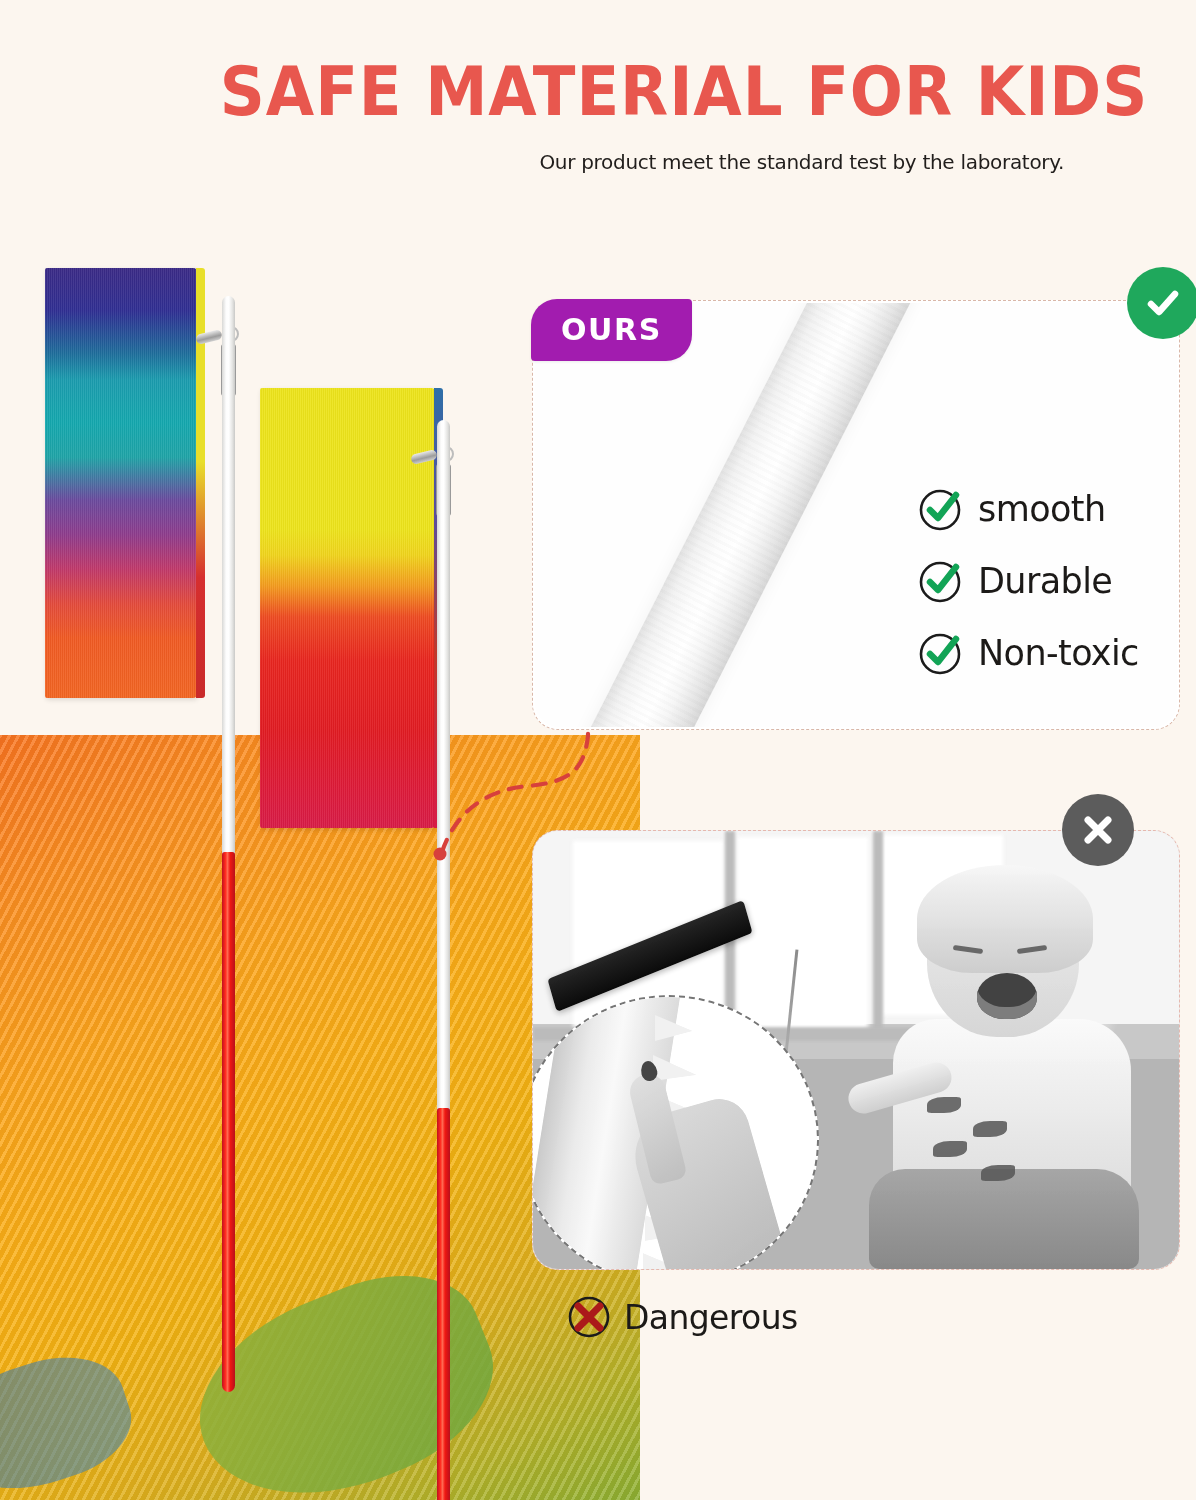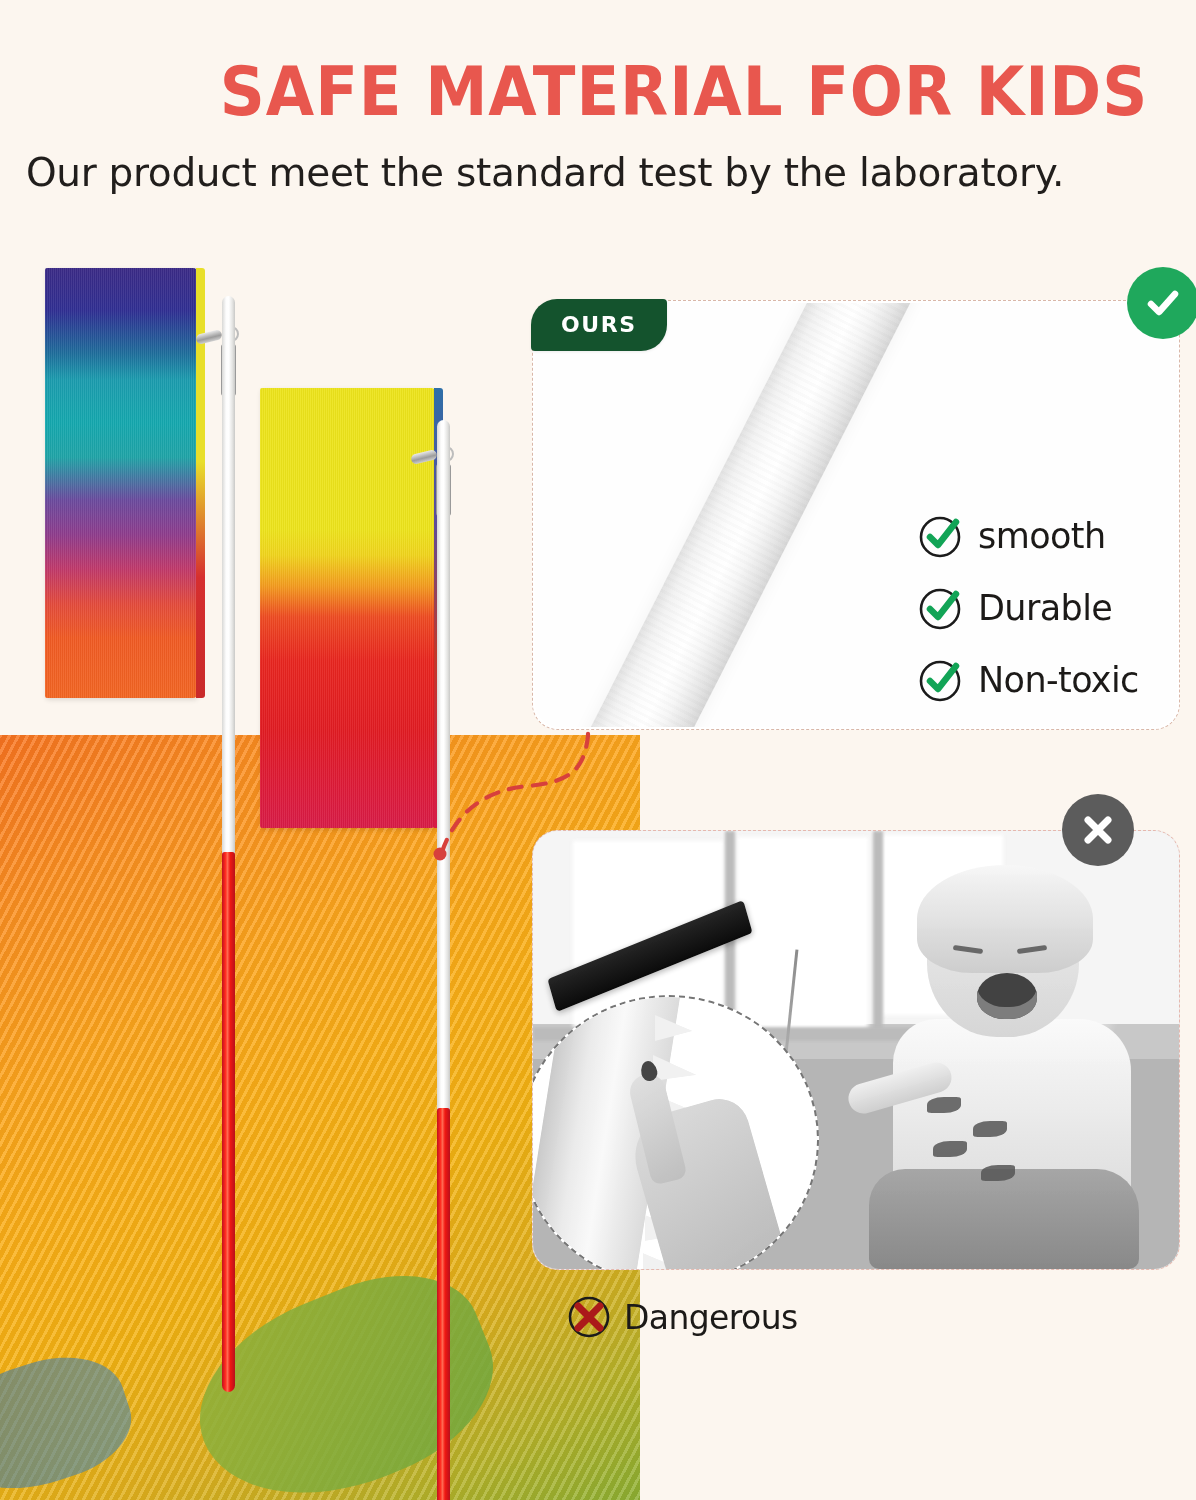--- a/index.html
+++ b/index.html
@@ -18,21 +18,21 @@
     position:absolute; left:0; top:44px; width:1196px;
     font-family:"DejaVu Sans", sans-serif;
     font-weight:700; font-size:68px; letter-spacing:1px;
     color:#E8574E;
     transform:scaleX(0.92);
     white-space:nowrap;
   }
   .subtitle{
     position:absolute; left:0; top:142px; width:1064px;
     font-family:"DejaVu Sans", sans-serif;
-    font-weight:400; font-size:39px; color:#211E1C;
+    font-weight:400; font-size:20px; color:#211E1C;
     letter-spacing:-0.3px; white-space:nowrap;
   }
 
   
   .swoosh{
     position:absolute; left:-40px; top:735px; width:700px; height:790px;
     overflow:hidden; pointer-events:none;
   }
   .swoosh-inner{
     position:absolute; left:-330px; top:-90px; width:1010px; height:1010px;
@@ -280,40 +280,40 @@
   }
   .blood{
     position:absolute; left:120px; top:64px; width:16px; height:20px;
     background:#D92020; border-radius:50% 50% 50% 50%/60% 60% 40% 40%;
     transform:rotate(-12deg);
   }
 
   
   .badge{
     position:absolute; top:-2px; left:-2px;
-    background:#14532d; color:#FFFFFF;
-    font-weight:700; font-size:22px; letter-spacing:1.6px;
+    background:#a21caf; color:#FFFFFF;
+    font-weight:700; font-size:30px; letter-spacing:1.6px;
     padding:13px 30px 14px 30px;
     border-radius:26px 2px 26px 2px;
     border-top-left-radius:26px;
     border-bottom-right-radius:26px;
     border-top-right-radius:4px;
     border-bottom-left-radius:4px;
     box-shadow:0 1px 3px rgba(0,0,0,.08);
   }
 
   .stamp{
     position:absolute; width:72px; height:72px; border-radius:50%;
     display:flex; align-items:center; justify-content:center;
   }
   .stamp-ok{ background:#1FA85C; right:-20px; top:-34px; }
   .stamp-no{ background:#5C5C5C; right:-20px; top:-36px; }
 
   
-  .feat-ours{ position:absolute; left:916px; top:511px; width:270px;text-align:right; }
+  .feat-ours{ position:absolute; left:916px; top:484px; width:270px;text-align:right; }
   .feat-row{ display:flex; align-items:center; margin-bottom:22px; }
   .feat-row .lbl{
     font-size:35px; color:#1C1A18; font-weight:400; letter-spacing:-.6px;
     white-space:nowrap;
   }
   .mark{ width:50px; height:50px; margin-right:12px; flex:0 0 50px; position:relative; }
 
   .feat-others{ position:absolute; left:566px; top:1294px; width:620px; }
   .feat-others .grid{ display:flex; flex-wrap:wrap; }
   .feat-others .cell{ display:flex; align-items:center; margin:0 0 22px 0; }

